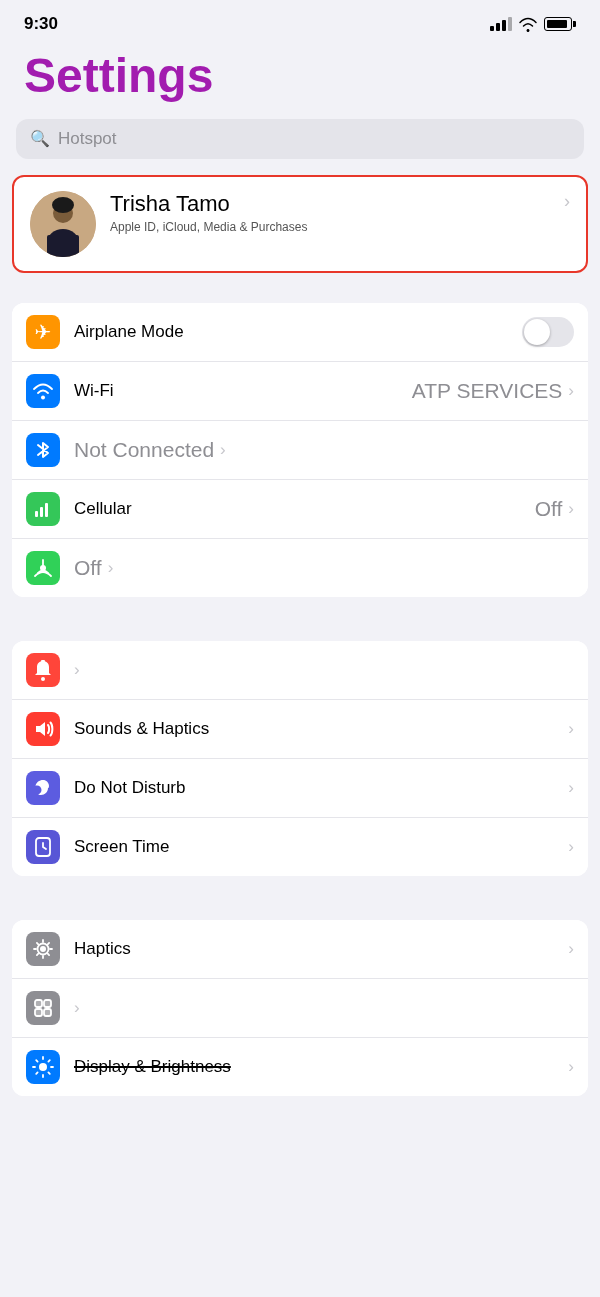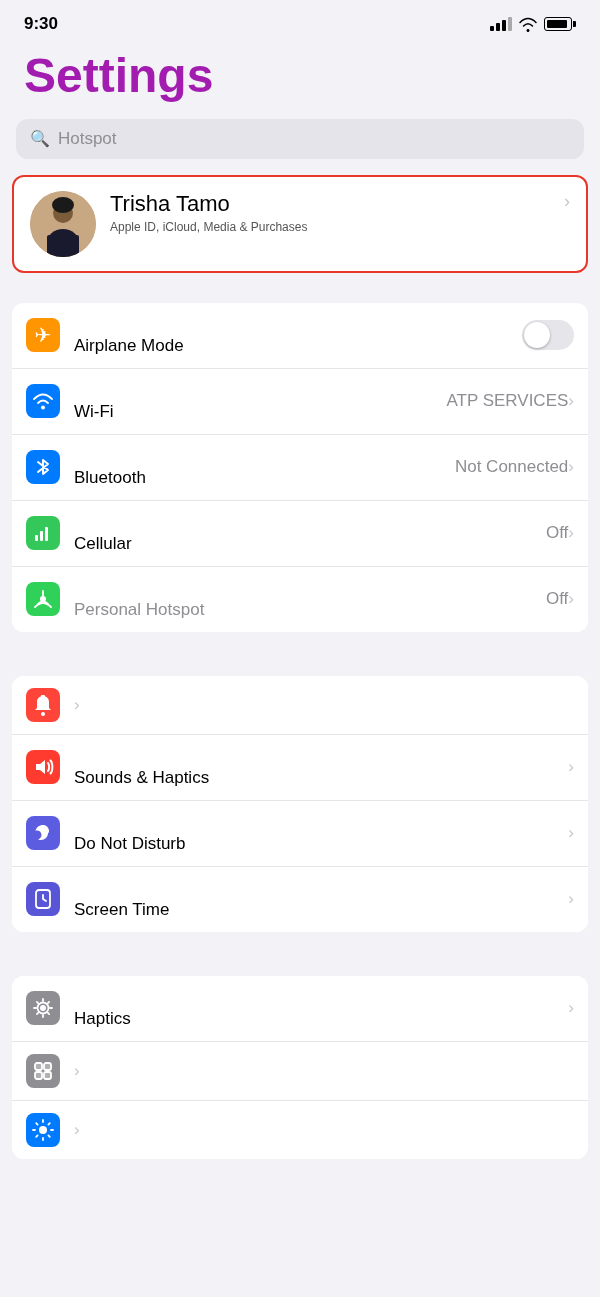--- a/index.html
+++ b/index.html
@@ -175,28 +175,28 @@
       display: flex;
       align-items: center;
       justify-content: center;
       margin-right: 14px;
       flex-shrink: 0;
     }
     .row-label {
       font-size: 17px;
       color: #000;
       flex: 1;
-      margin-top: 21px;
     }
     .row-label.disabled {
       color: #8e8e93;
     }
     .row-value {
-      font-size: 17px;
+      font-size: 21px;
       color: #8e8e93;
+      margin-right: 6px;
     }
     .row-chevron {
       color: #c7c7cc;
       font-size: 17px;
     }
 
     
     .toggle {
       width: 52px;
       height: 30px;
@@ -325,21 +325,20 @@
       <span class="row-value">ATP SERVICES</span>
       <span class="row-chevron">›</span>
     </div>
 
     <div class="settings-row">
       <div class="row-icon" style="background:#007aff;">
         <svg width="16" height="22" viewBox="0 0 16 22" fill="none" xmlns="http://www.w3.org/2000/svg">
           <path d="M3 6 L13 14 L8 18 L8 4 L13 8 L3 16" stroke="white" stroke-width="2" stroke-linecap="round" stroke-linejoin="round" fill="none"></path>
         </svg>
       </div>
-      <span class="row-label">Bluetooth</span>
       <span class="row-value">Not Connected</span>
       <span class="row-chevron">›</span>
     </div>
 
     <div class="settings-row">
       <div class="row-icon" style="background:#34c759;">
         <svg width="20" height="20" viewBox="0 0 20 20" fill="none" xmlns="http://www.w3.org/2000/svg">
           <rect x="2" y="12" width="3" height="6" rx="1" fill="white"></rect>
           <rect x="7" y="8" width="3" height="10" rx="1" fill="white"></rect>
           <rect x="12" y="4" width="3" height="14" rx="1" fill="white"></rect>
@@ -352,21 +351,20 @@
 
     <div class="settings-row">
       <div class="row-icon" style="background:#30d158;">
         <svg width="22" height="22" viewBox="0 0 22 22" fill="none" xmlns="http://www.w3.org/2000/svg">
           <circle cx="11" cy="11" r="3" fill="white"></circle>
           <path d="M6 16 C7.5 14.5 9.1 13.5 11 13.5 C12.9 13.5 14.5 14.5 16 16" stroke="white" stroke-width="1.8" stroke-linecap="round" fill="none"></path>
           <path d="M3 19 C5.5 16.5 8 15 11 15 C14 15 16.5 16.5 19 19" stroke="white" stroke-width="1.8" stroke-linecap="round" fill="none"></path>
           <path d="M11 8.5 C11 8.5 11 5 11 3" stroke="white" stroke-width="1.8" stroke-linecap="round" fill="none"></path>
         </svg>
       </div>
-      <span class="row-label disabled">Personal Hotspot</span>
       <span class="row-value">Off</span>
       <span class="row-chevron">›</span>
     </div>
 
   </div>
 </div>
 
 <div class="spacer"></div>
 
 <div class="section">
@@ -448,17 +446,18 @@
       <span class="row-chevron">›</span>
     </div>
 
     <div class="settings-row">
       <div class="row-icon" style="background:#007aff;">
         <svg width="22" height="22" viewBox="0 0 22 22" fill="none" xmlns="http://www.w3.org/2000/svg">
           <circle cx="11" cy="11" r="4" fill="white"></circle>
           <path d="M11 3 L11 1 M11 21 L11 19 M3 11 L1 11 M21 11 L19 11 M5.6 5.6 L4.2 4.2 M17.8 17.8 L16.4 16.4 M5.6 16.4 L4.2 17.8 M17.8 4.2 L16.4 5.6" stroke="white" stroke-width="1.8" stroke-linecap="round"></path>
         </svg>
       </div>
+      <span class="row-label-strikethrough">Display &amp; Brightness</span>
       <span class="row-chevron">›</span>
     </div>
 
   </div>
 </div>
 
 </body></html>

